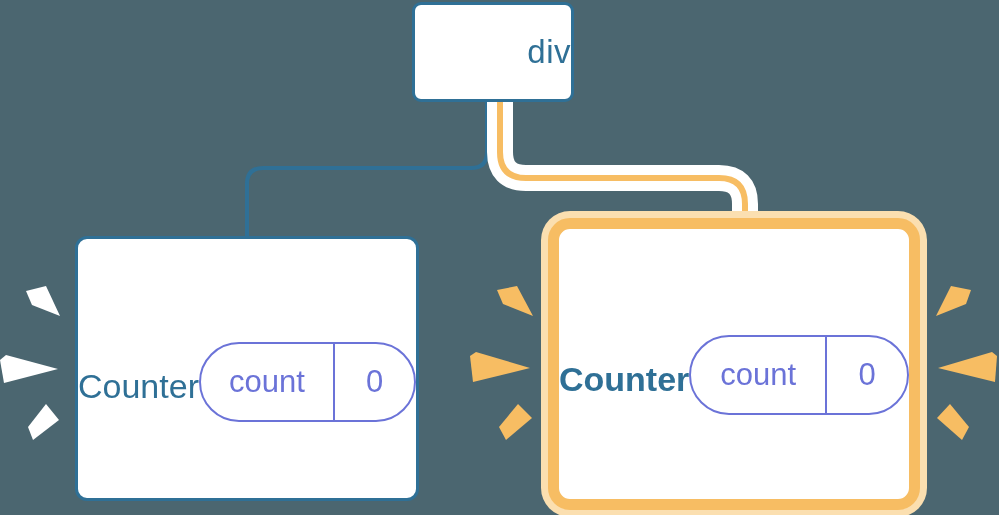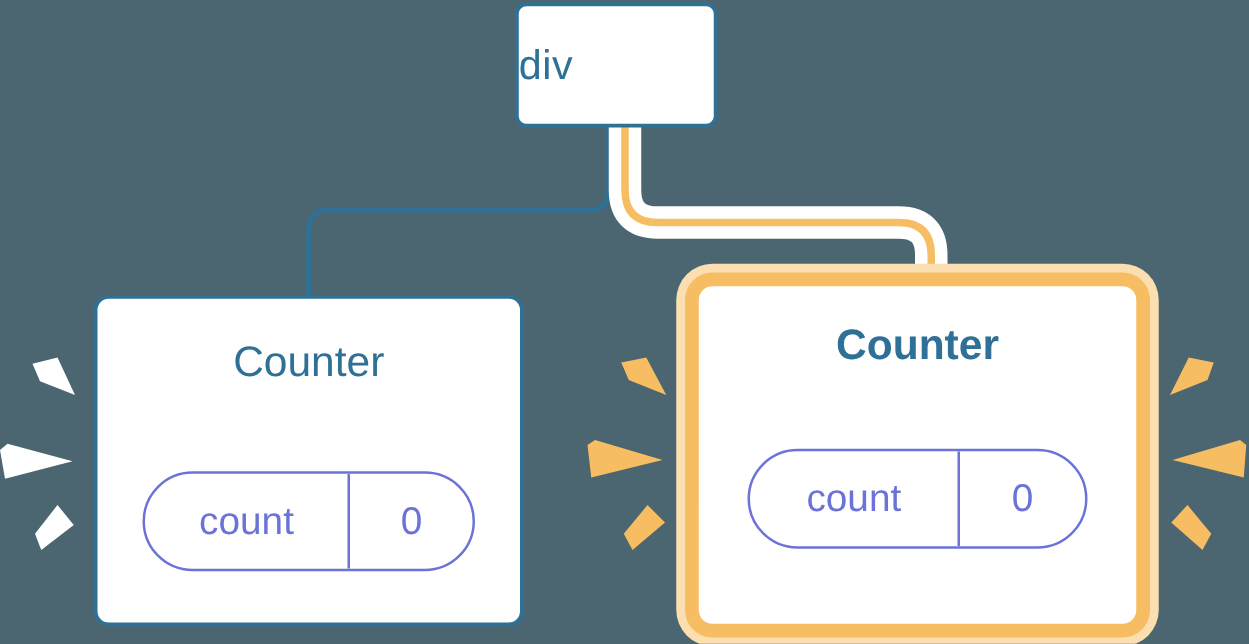--- a/index.html
+++ b/index.html
@@ -12,32 +12,31 @@
   #wires{position:absolute;left:0;top:0;width:999px;height:515px;}
 
   .node{
     position:absolute;background:#ffffff;
     box-sizing:border-box;
   }
   
   #div-node{
     left:412px;top:2px;width:162px;height:100px;
     border:3px solid #2f7096;border-radius:9px;
-    display:flex;align-items:center;justify-content:flex-start;
+    display:flex;align-items:center;justify-content:flex-end;
   }
   #div-node .label{
     color:#2f7096;font-size:33px;font-weight:400;letter-spacing:.5px;
   }
 
   
   .counter-card{
     position:absolute;background:#ffffff;box-sizing:border-box;
-    display:flex;flex-direction:column;align-items:center;
+    display:flex;flex-direction:row;align-items:center;
     justify-content:flex-start;
-    gap:44px;
   }
   #counter-left{
     left:75px;top:236px;width:344px;height:265px;
     border:3px solid #2f7096;border-radius:12px;
   }
   #counter-right{
     left:548px;top:218px;width:372px;height:292px;
     border-radius:22px;
     border:11px solid #f7bd63;
     box-shadow:0 0 0 7px #fbdfb0;

